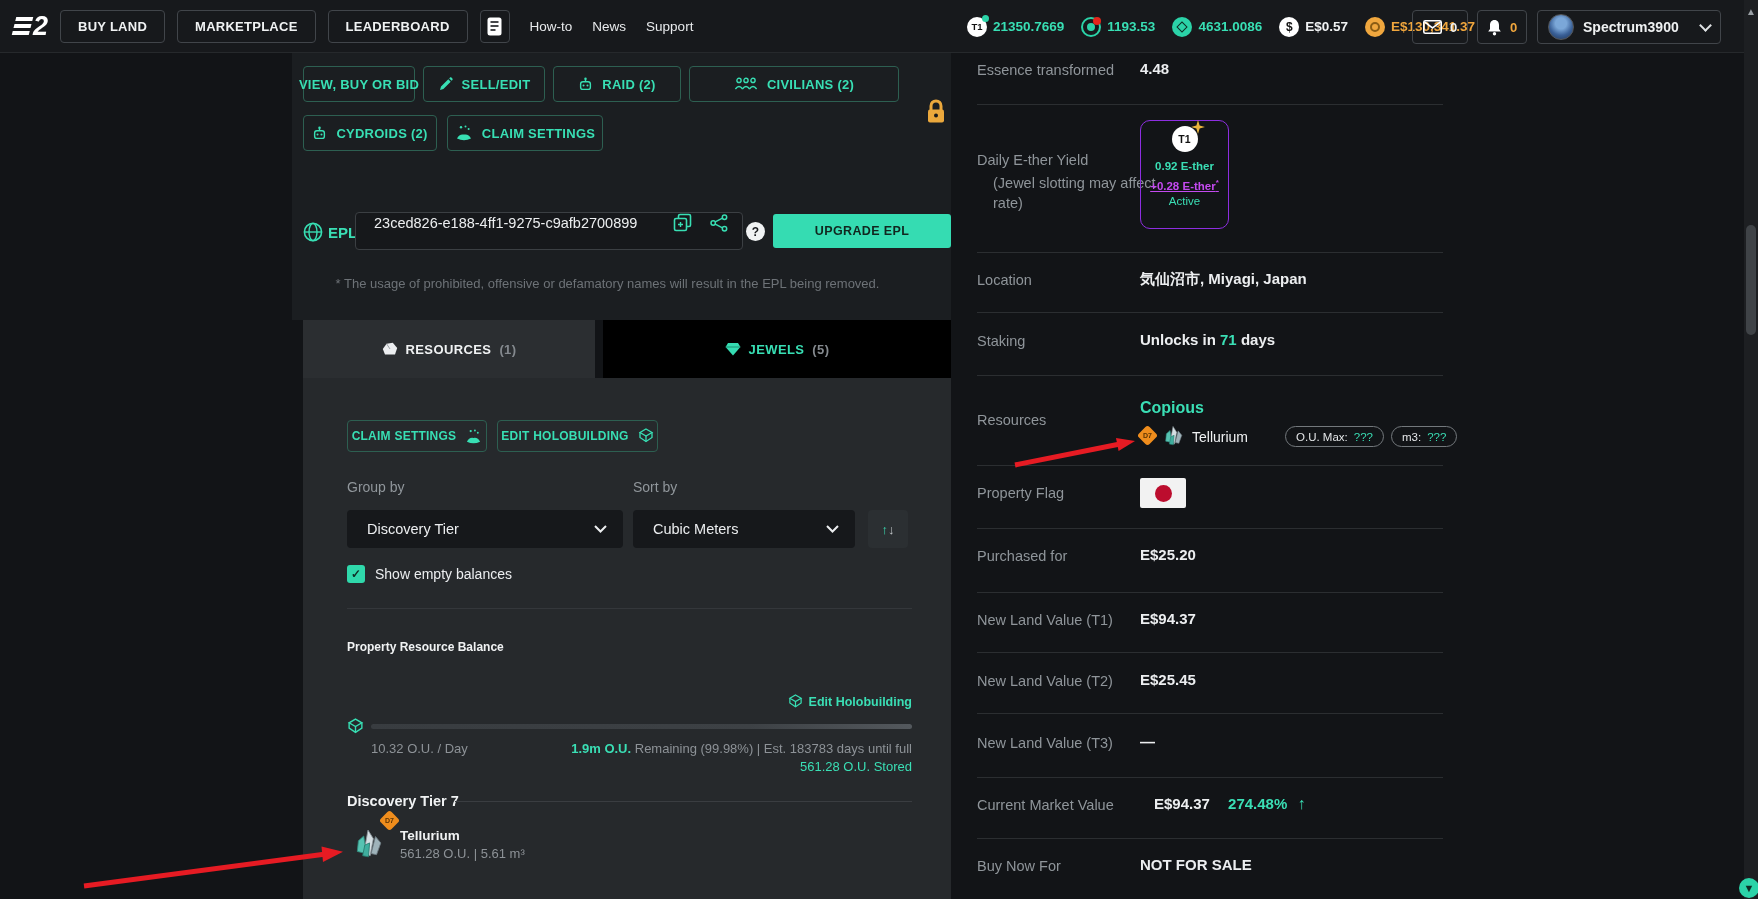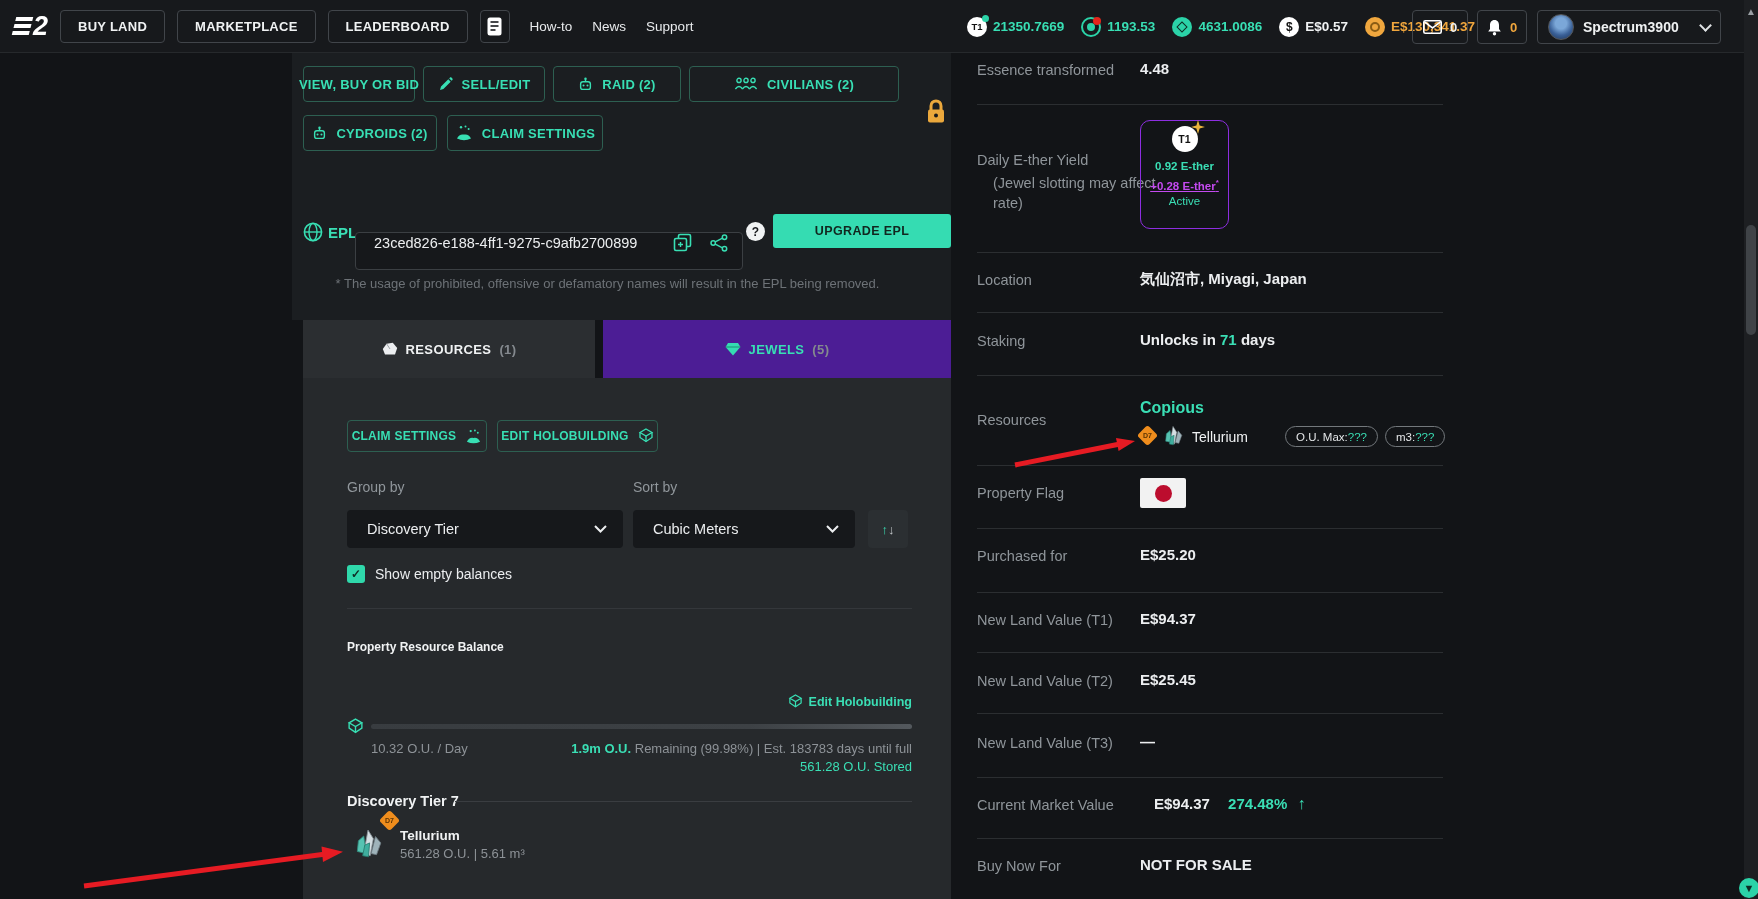--- a/index.html
+++ b/index.html
@@ -32,31 +32,31 @@
   .box-btn { position:absolute; top:10px; height:34px; border:1px solid #41454a; border-radius:4px; display:flex; align-items:center; justify-content:center; gap:8px; font-size:13px; font-weight:bold; }
   .profile { position:absolute; left:1537px; top:10px; width:184px; height:34px; border:1px solid #41454a; border-radius:4px; display:flex; align-items:center; gap:9px; padding:0 10px; }
   .avatar { width:26px; height:26px; border-radius:50%; background:radial-gradient(circle at 50% 35%, #7ba7d8 0 28%, #3a6097 60%, #1c3050 100%); border:1px solid #55585c; }
   .chev { width:9px; height:9px; border-right:2px solid #dfe2e4; border-bottom:2px solid #dfe2e4; transform:rotate(45deg); margin-top:-4px; }
 
   
   .content-bg { position:absolute; left:292px; top:53px; width:659px; height:267px; background:#1b1e21; }
   .panel-bg { position:absolute; left:303px; top:378px; width:648px; height:521px; background:#26292c; }
   .tab { position:absolute; top:320px; height:58px; display:flex; align-items:center; justify-content:center; gap:8px; font-size:13px; font-weight:bold; letter-spacing:.03em; }
   .tab-active { left:303px; width:292px; background:#2b2e31; color:#f0f2f3; }
-  .tab-idle { left:603px; width:348px; background:#4c1d95; color:#38dfb4; }
+  .tab-idle { left:603px; width:348px; background:#000000; color:#38dfb4; }
   .tab .cnt { color:#84898e; font-weight:bold; }
   .btn-teal { border:1px solid #2d5f51; border-radius:4px; background:transparent; color:#38dfb4; font-weight:bold; font-size:13px; letter-spacing:.02em; display:flex; align-items:center; justify-content:center; gap:9px; white-space:nowrap; }
   .btn-fill { background:#35dcb2; color:#11271f; border:none; border-radius:3px; font-weight:bold; font-size:12.5px; letter-spacing:.03em; display:flex; align-items:center; justify-content:center; }
   .sel { position:absolute; height:38px; background:#16181b; border-radius:4px; display:flex; align-items:center; justify-content:space-between; padding:0 16px 0 20px; font-size:14.5px; color:#eceef0; }
   .lbl { color:#90969b; font-size:14px; }
   .divider-l { position:absolute; height:1px; background:#34373b; }
   .gray { color:#8d9297; }
   .teal { color:#3adfb5; }
   .gold { color:#f0a63d; }
-  .pill { display:inline-flex; align-items:center; border:1px solid #73787c; border-radius:11px; height:21px; padding:0 10px; font-size:11.5px; color:#e4e6e8; gap:0; white-space:nowrap; }
+  .pill { display:inline-flex; align-items:center; border:1px solid #73787c; border-radius:11px; height:21px; padding:0 10px; font-size:11.5px; color:#e4e6e8; gap:6px; white-space:nowrap; }
   .d7 { width:15px; height:15px; background:#ef8d1d; border-radius:3px; transform:rotate(45deg); display:flex; align-items:center; justify-content:center; }
   .d7 span { transform:rotate(-45deg); font-size:7px; font-weight:bold; color:#5c3404; }
 
   
   .divider-r { position:absolute; left:977px; width:466px; height:1px; background:#2b2e31; }
   .rlabel { position:absolute; left:977px; color:#8f959a; font-size:14.5px; }
   .rvalue { position:absolute; left:1140px; color:#eceef0; font-weight:bold; font-size:15px; }
   .yield-card { position:absolute; left:1140px; top:120px; width:89px; height:109px; border:1.5px solid #8d2ee0; border-radius:10px; display:flex; flex-direction:column; align-items:center; padding-top:5px; }
   .t1circle { width:26px; height:26px; border-radius:50%; background:#fff; color:#111; font-size:10.5px; font-weight:bold; display:flex; align-items:center; justify-content:center; position:relative; }
   .flag { position:absolute; left:1140px; top:478px; width:46px; height:30px; background:#f2f2f2; border-radius:2px; display:flex; align-items:center; justify-content:center; }
@@ -217,21 +217,21 @@
 </div>
 
 <div class="abs" style="left:303px; top:222px;">
   <svg width="20" height="20" viewBox="0 0 20 20">
     <circle cx="10" cy="10" r="8.6" fill="none" stroke="#38dfb4" stroke-width="1.6"></circle>
     <ellipse cx="10" cy="10" rx="4" ry="8.6" fill="none" stroke="#38dfb4" stroke-width="1.4"></ellipse>
     <line x1="1.4" y1="10" x2="18.6" y2="10" stroke="#38dfb4" stroke-width="1.4"></line>
   </svg>
 </div>
 <div class="abs teal" style="left:328px; top:224px; font-weight:bold; font-size:15px;">EPL</div>
-<div class="abs" style="left:355px; top:212px; width:388px; height:38px; background:#16181b; border:1px solid #3b3f43; border-radius:4px; display:flex; align-items:center; padding:0 14px 17px 18px;margin-top:20px;">
+<div class="abs" style="left:355px; top:212px; width:388px; height:38px; background:#16181b; border:1px solid #3b3f43; border-radius:4px; display:flex; align-items:center; padding:0 14px 17px 18px;">
   <span style="font-size:14.5px; color:#eceef0;">23ced826-e188-4ff1-9275-c9afb2700899</span>
   <span style="margin-left:auto; display:flex; gap:18px; align-items:center;">
     <svg width="19" height="19" viewBox="0 0 19 19">
       <rect x="5.5" y="1.5" width="12" height="12" rx="1.5" fill="none" stroke="#38dfb4" stroke-width="1.6"></rect>
       <rect x="1.5" y="5.5" width="12" height="12" rx="1.5" fill="#16181b" stroke="#38dfb4" stroke-width="1.6"></rect>
       <line x1="7.5" y1="11.5" x2="7.5" y2="11.5" stroke="#38dfb4"></line>
       <path d="M7.5 9 L7.5 14 M5 11.5 L10 11.5" stroke="#38dfb4" stroke-width="1.4"></path>
     </svg>
     <svg width="18" height="18" viewBox="0 0 18 18">
       <circle cx="14.5" cy="3.2" r="2.2" fill="none" stroke="#38dfb4" stroke-width="1.5"></circle>

